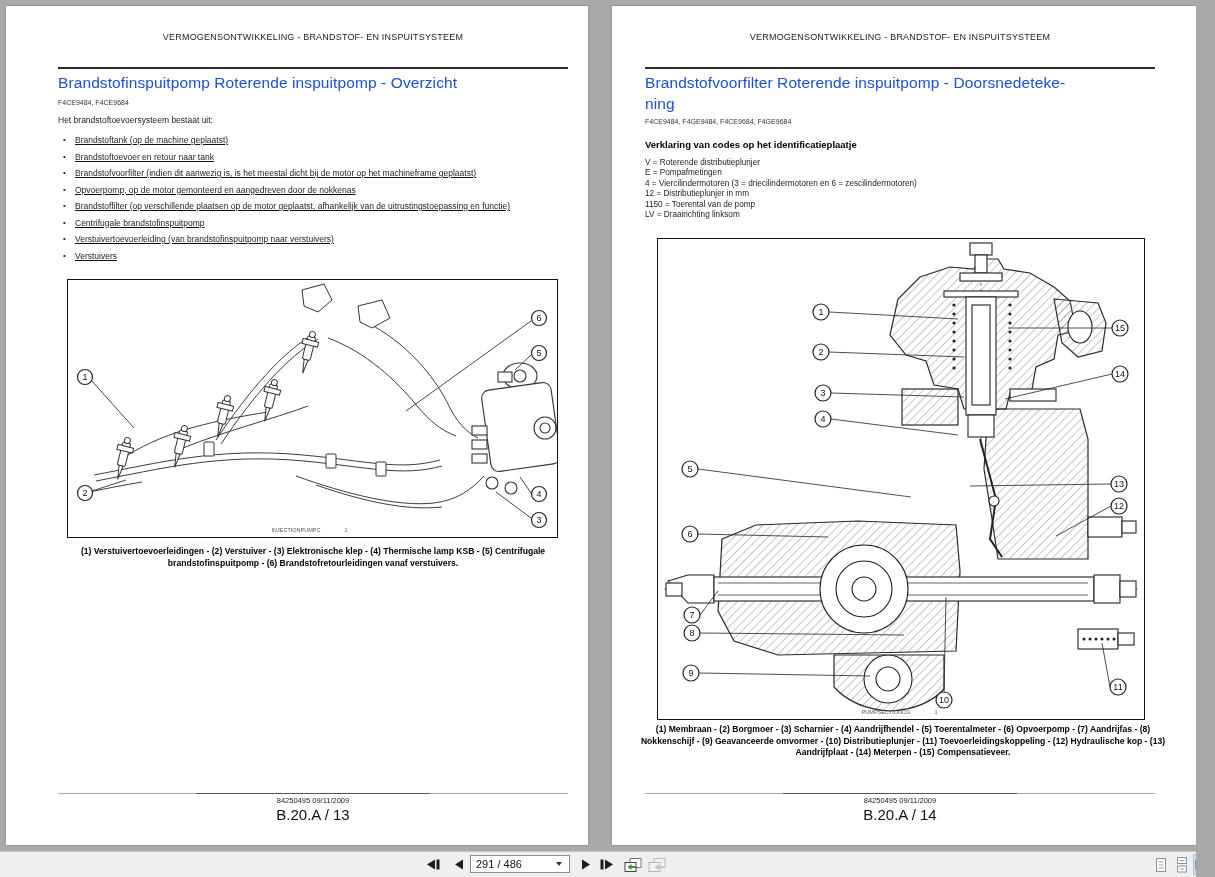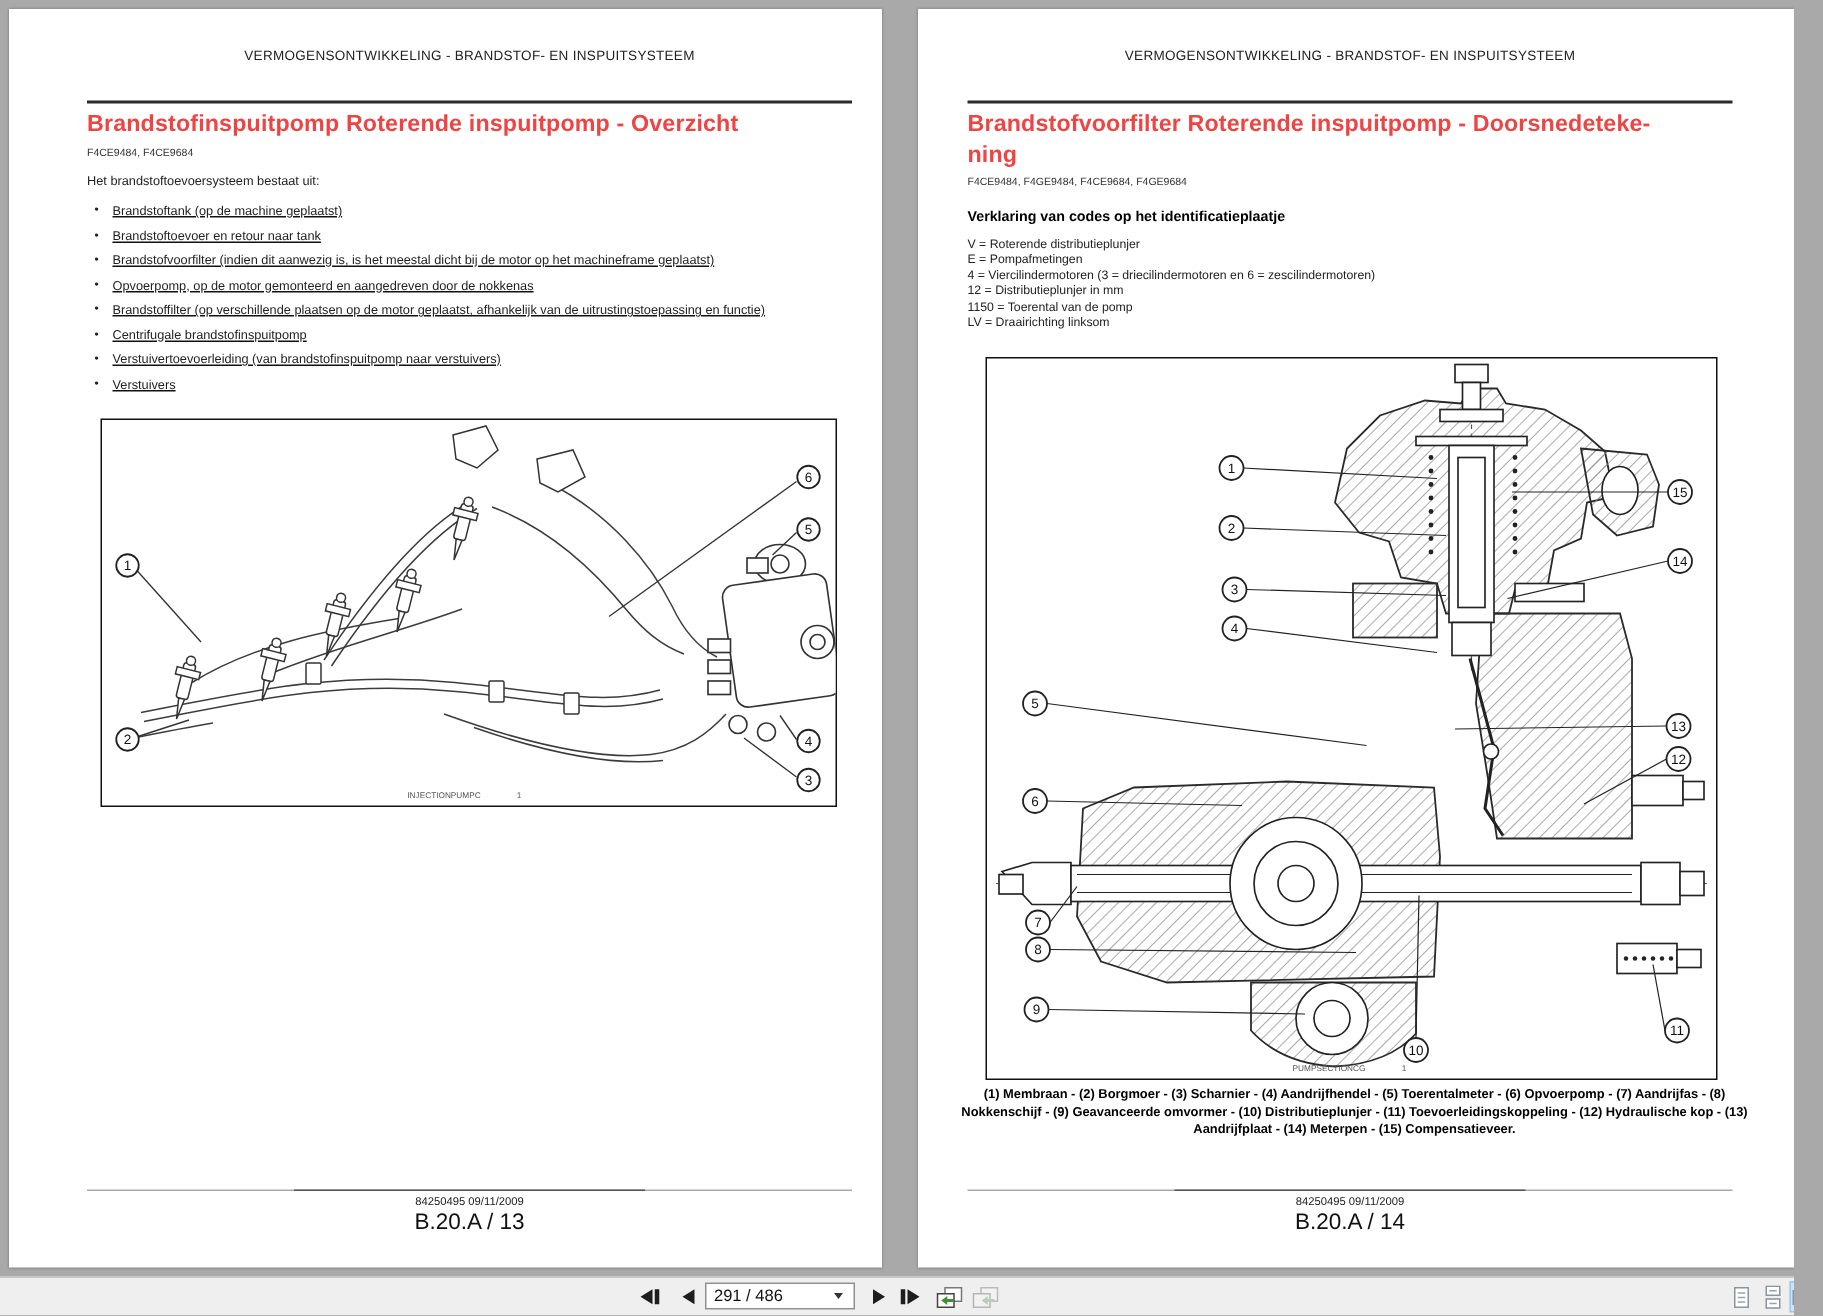--- a/index.html
+++ b/index.html
@@ -4,21 +4,21 @@
 <style>
   html,body{margin:0;padding:0;}
   body{font-family:"Liberation Sans",sans-serif;background:#a9a9a9;}
   .viewer{position:relative;width:1196px;height:877px;background:#a9a9a9;overflow:hidden;}
   .page{position:absolute;top:6px;height:839px;background:#fff;box-shadow:0 0 2px rgba(0,0,0,.3);}
   .page-left{left:6px;width:582px;}
   .page-right{left:612px;width:584px;}
   .blk{position:absolute;color:#111;}
   .hdr{font-size:9px;letter-spacing:.2px;text-align:center;white-space:nowrap;color:#222;}
   .rule{border-top:2px solid #2a2a2a;height:0;}
-  .title{font-size:15.5px;font-weight:bold;line-height:21px;letter-spacing:.1px;white-space:pre-line;color:#ef4444;}
+  .title{font-size:15.5px;font-weight:normal;line-height:21px;letter-spacing:.1px;white-space:pre-line;color:#1d4ed8;}
   .models{font-size:7px;color:#333;}
   .body-t{font-size:8.5px;color:#222;}
   .subhead{font-size:9.5px;font-weight:bold;color:#000;}
   ul.bullets{margin:0;padding:0;list-style:none;text-decoration:underline;}
   ul.bullets li{position:relative;padding-left:17px;margin-bottom:2px;font-size:8.5px;line-height:14.5px;text-align:justify;color:#222;}
   ul.bullets li::before{content:"•";position:absolute;left:5px;top:0;font-size:8px;}
   .codes div{font-size:8.2px;line-height:10.4px;color:#222;}
   .figure{border:1.4px solid #111;background:#fff;}
   .caption{font-size:8.6px;font-weight:bold;text-align:center;line-height:11.5px;color:#000;}
   .flong{border-top:1px solid #aaa;height:0;}
@@ -143,20 +143,21 @@
           <text x="471" y="41">6</text>
           <text x="471" y="76">5</text>
           <text x="471" y="217">4</text>
           <text x="471" y="243">3</text>
         </g>
         <text x="228" y="252" font-size="5.5" fill="#555" text-anchor="middle">INJECTIONPUMPC</text>
         <text x="278" y="252" font-size="5.5" fill="#555" text-anchor="middle">1</text>
       </svg>
     </div>
 
+    <div class="blk caption" style="left:42px;top:540px;width:530px;">(1) Verstuivertoevoerleidingen - (2) Verstuiver - (3) Elektronische klep - (4) Thermische lamp KSB - (5) Centrifugale brandstofinspuitpomp - (6) Brandstofretourleidingen vanaf verstuivers.</div>
 
     <div class="blk flong" style="left:52px;top:787px;width:510px;"></div>
     <div class="blk fshort" style="left:190px;top:787px;width:234px;"></div>
     <div class="blk fdoc" style="left:52px;top:790px;width:510px;">84250495 09/11/2009</div>
     <div class="blk fpage" style="left:52px;top:800px;width:510px;">B.20.A / 13</div>
   </div>
 
   <div class="page page-right">
     <div class="blk hdr" style="left:33px;top:26px;width:510px;">VERMOGENSONTWIKKELING - BRANDSTOF- EN INSPUITSYSTEEM</div>
     <div class="blk rule" style="left:33px;top:61px;width:510px;"></div>

